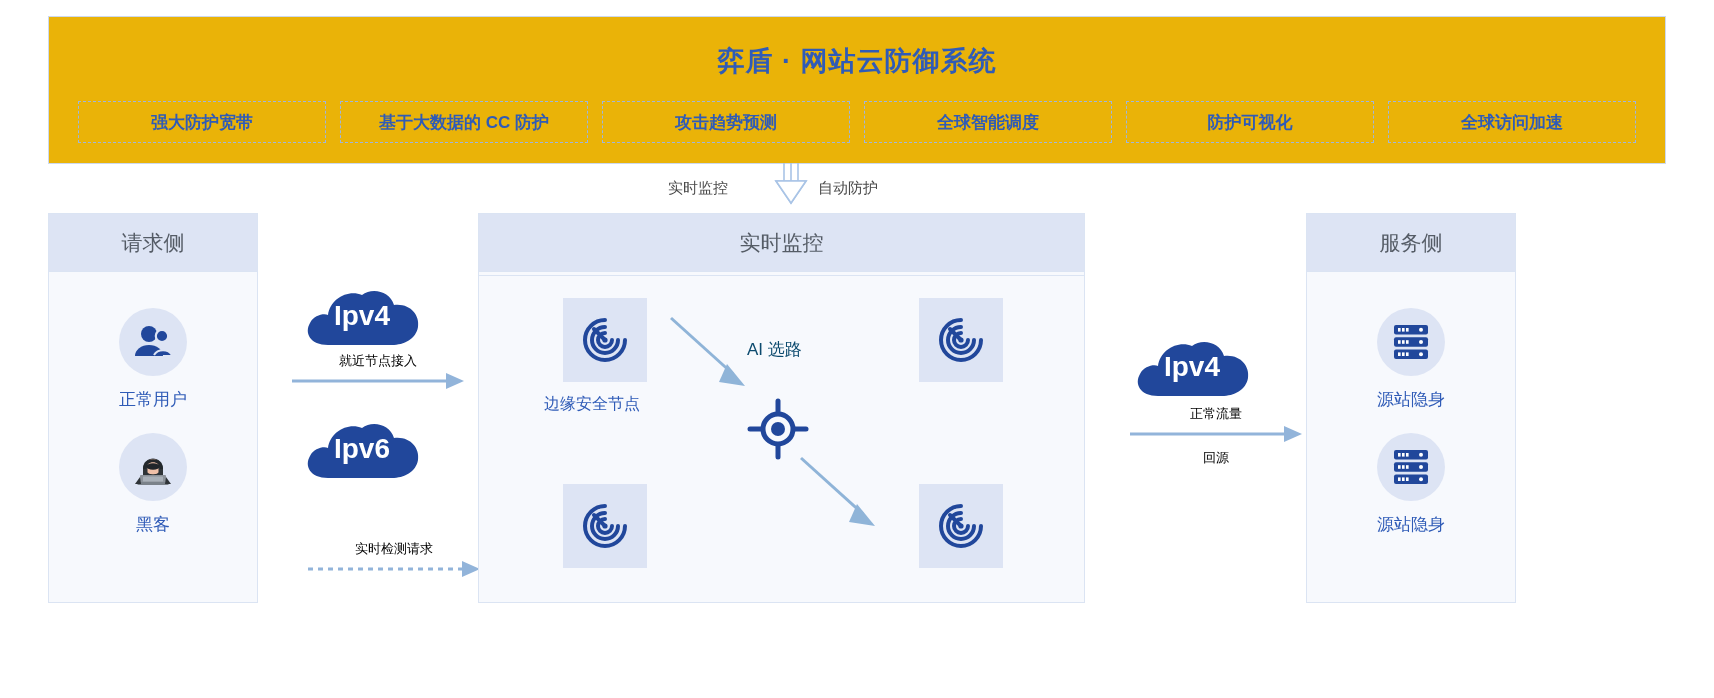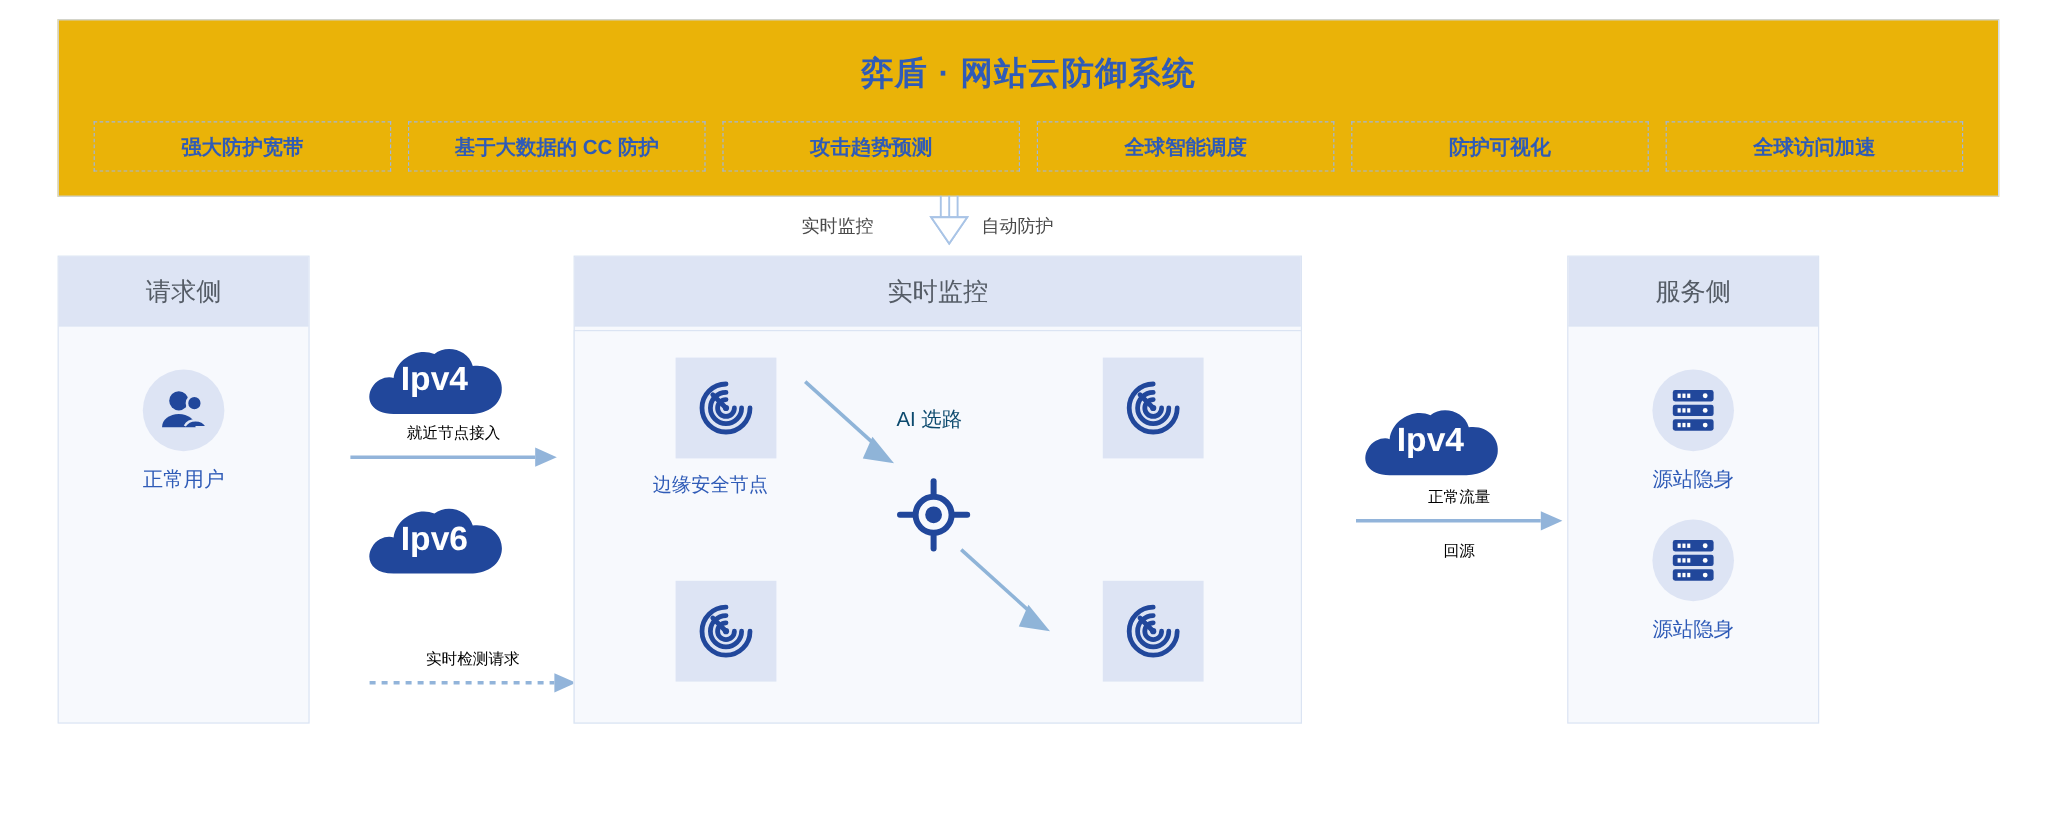--- a/index.html
+++ b/index.html
@@ -196,20 +196,36 @@
           <svg width="40" height="36" viewBox="0 0 40 36">
             <circle cx="16" cy="10" r="8" fill="#21479b"></circle>
             <path d="M2 32 a14 11 0 0 1 28 0 z" fill="#21479b"></path>
             <circle cx="29" cy="12" r="6.2" fill="#21479b"></circle>
             <path d="M21 31 a10 8.5 0 0 1 18 0 z" fill="#21479b"></path>
             <circle cx="29" cy="12" r="6.2" fill="none" stroke="#dde4f4" stroke-width="2.2"></circle>
             <path d="M21 31 a10 8.5 0 0 1 18 0" fill="none" stroke="#dde4f4" stroke-width="2"></path>
           </svg>
         </div>
         <div class="node-label">正常用户</div>
+      </div>
+      <div class="node-item">
+        <div class="node-circle">
+          <svg width="44" height="40" viewBox="0 0 44 40">
+            <path d="M12 22 C12 8 32 8 32 22 L32 30 L12 30 Z" fill="#2f3438"></path>
+            <path d="M16.5 16 C16.5 11 27.5 11 27.5 16 L27.5 25 C27.5 28 16.5 28 16.5 25 Z" fill="#f0c0a8"></path>
+            <path d="M12 22 C12 9 32 9 32 22 L29 22 C29 13 15 13 15 22 Z" fill="#23282c"></path>
+            <ellipse cx="22" cy="19.5" rx="6.8" ry="3.2" fill="#20252a"></ellipse>
+            <rect x="9" y="28" width="26" height="8" rx="1" fill="#8b9199"></rect>
+            <rect x="12" y="29.5" width="20" height="5" rx="0.6" fill="#a9b0b8"></rect>
+            <rect x="6" y="35" width="32" height="3" rx="1.4" fill="#7b828a"></rect>
+            <path d="M9 30 L4 37 L10 37 Z" fill="#2f3438"></path>
+            <path d="M35 30 L40 37 L34 37 Z" fill="#2f3438"></path>
+          </svg>
+        </div>
+        <div class="node-label">黑客</div>
       </div>
     </div>
   </div>
 
   <div class="cloud" id="cloud-ipv4">
     <svg width="124" height="72" viewBox="0 0 124 72">
       <path d="M28 68 C10 68 4 56 10 46 C14 38 24 36 28 38 C30 22 48 12 62 18 C72 10 90 14 94 28 C110 26 120 38 118 50 C116 62 104 68 92 68 Z" fill="#21479b"></path>
     </svg>
     <div class="cloud-text">Ipv4</div>
   </div>

